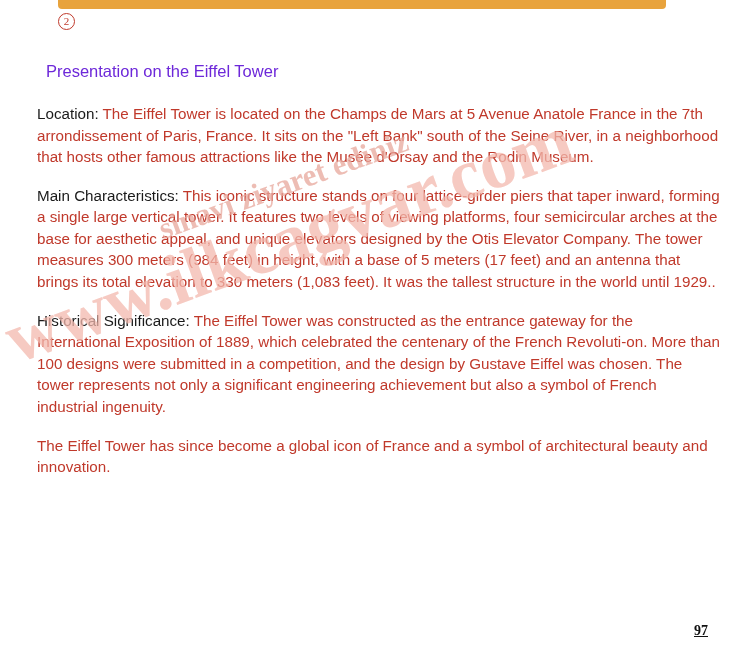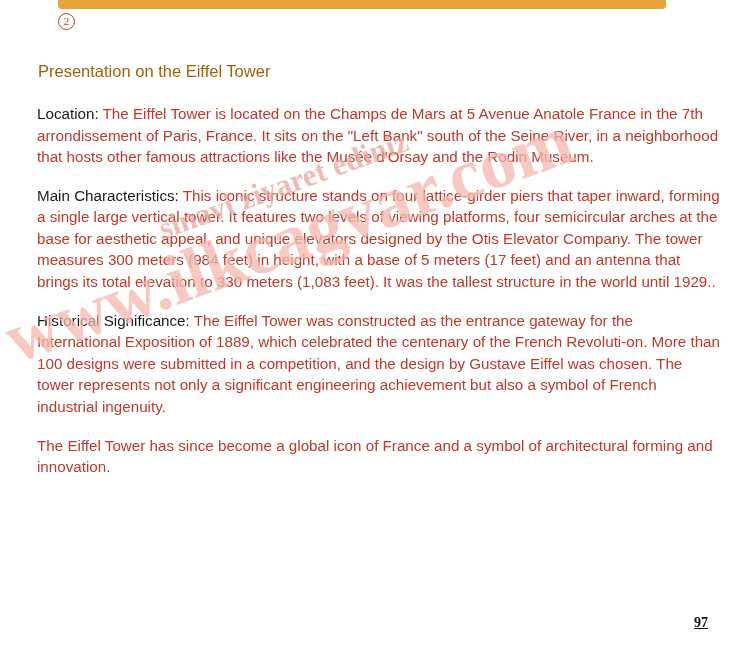--- a/index.html
+++ b/index.html
@@ -56,43 +56,43 @@
   }
 
   
   .content {
     position: absolute;
     left: 30px;
     top: 62px;
     width: 690px;
   }
   .doc-title {
-    color: #a16207;
+    color: #6d28d9;
     font-size: 16.5px;
-    margin: 0 0 22px 8px;
+    margin: 0 0 22px 16px;
     font-weight: normal;
   }
   .para {
     margin: 0 0 17px 7px;
     font-size: 15.2px;
     line-height: 1.42;
     color: #c0392b;
   }
   .para .lbl {
     color: #1a1a1a;
   }
   .para.plain {
     color: #c0392b;
   }
 
   
   .page-number {
     position: absolute;
     right: 29px;
-    bottom: 30px;
+    bottom: 22px;
     font-family: "Liberation Serif", serif;
     font-weight: bold;
     font-size: 14px;
     color: #111;
     text-decoration: underline;
   }
 
   
   .watermark {
     position: absolute;
@@ -138,19 +138,19 @@
   </p>
 
   <p class="para">
     <span class="lbl">Main Characteristics:</span><span> This iconic structure stands on four lattice-girder piers that taper inward, forming a single large vertical tower. It features two levels of viewing platforms, four semicircular arches at the base for aesthetic appeal, and unique elevators designed by the Otis Elevator Company. The tower measures 300 meters (984 feet) in height, with a base of 5 meters (17 feet) and an antenna that brings its total elevation to 330 meters (1,083 feet). It was the tallest structure in the world until 1929..</span>
   </p>
 
   <p class="para">
     <span class="lbl">Historical Significance:</span><span> The Eiffel Tower was constructed as the entrance gateway for the International Exposition of 1889, which celebrated the centenary of the French Revoluti-on. More than 100 designs were submitted in a competition, and the design by Gustave Eiffel was chosen. The tower represents not only a significant engineering achievement but also a symbol of French industrial ingenuity.</span>
   </p>
 
-  <p class="para plain">The Eiffel Tower has since become a global icon of France and a symbol of architectural forming and innovation.</p>
+  <p class="para plain">The Eiffel Tower has since become a global icon of France and a symbol of architectural beauty and innovation.</p>
 </div>
 
 <div class="page-number">97</div>
 
 <div class="watermark wm1">www.ilkcagvar.com</div>
 <div class="watermark wm2">sinavi ziyaret ediniz</div>
 
 </body></html>

